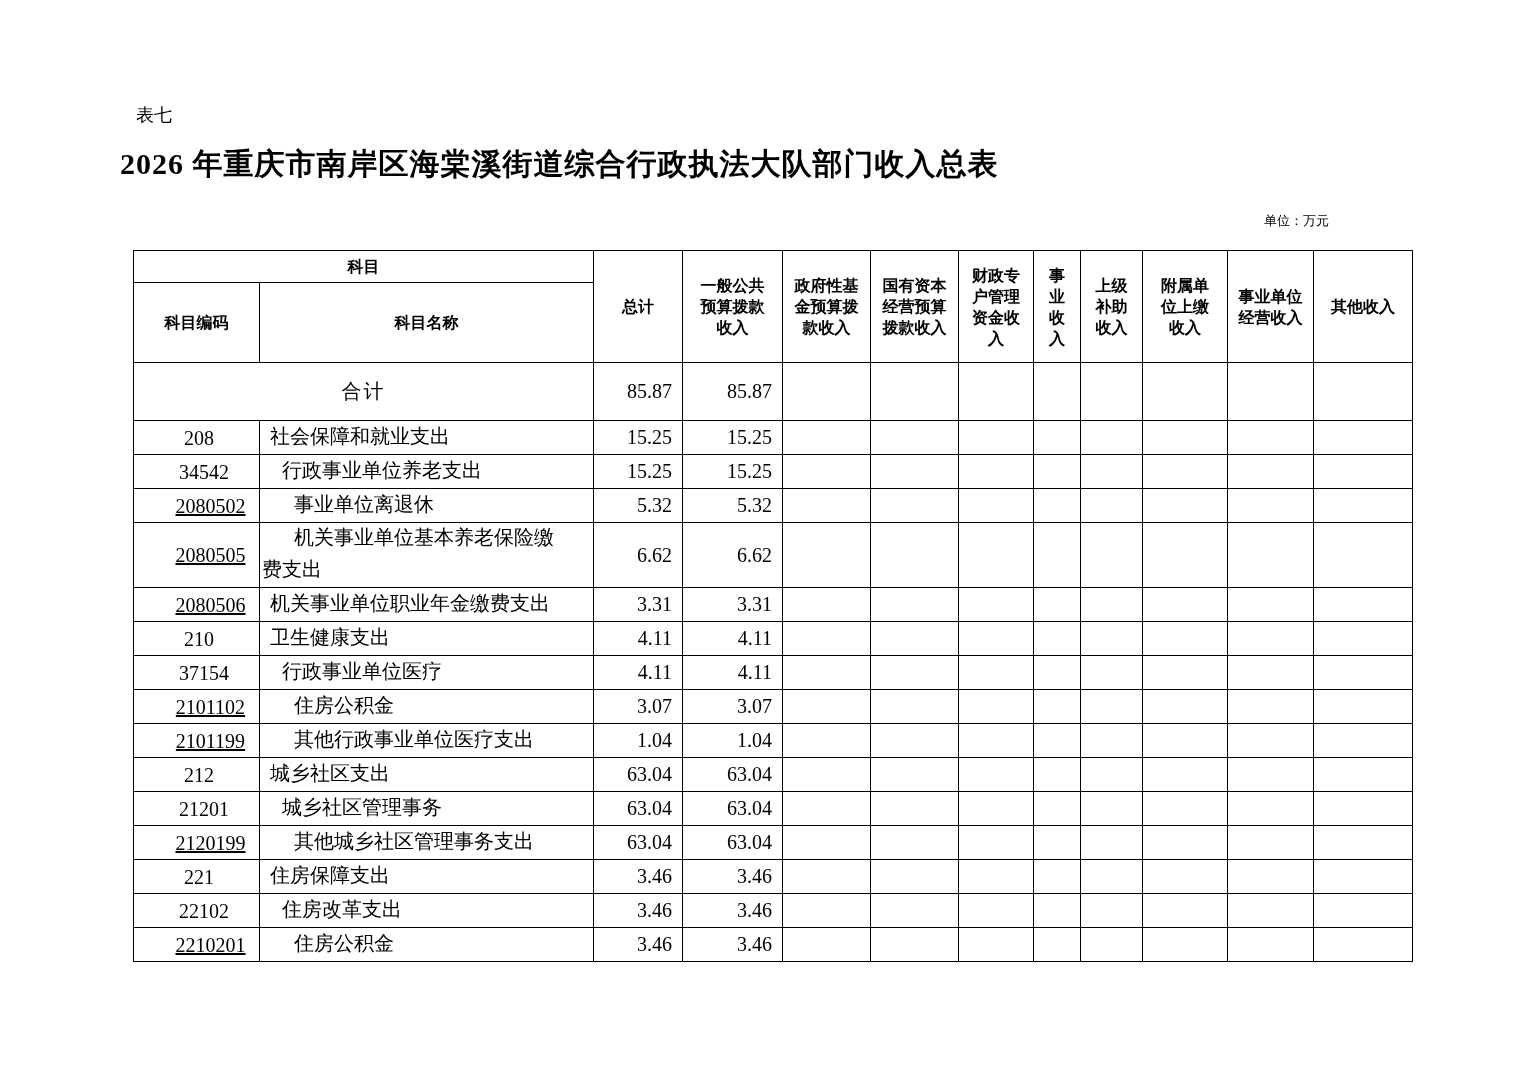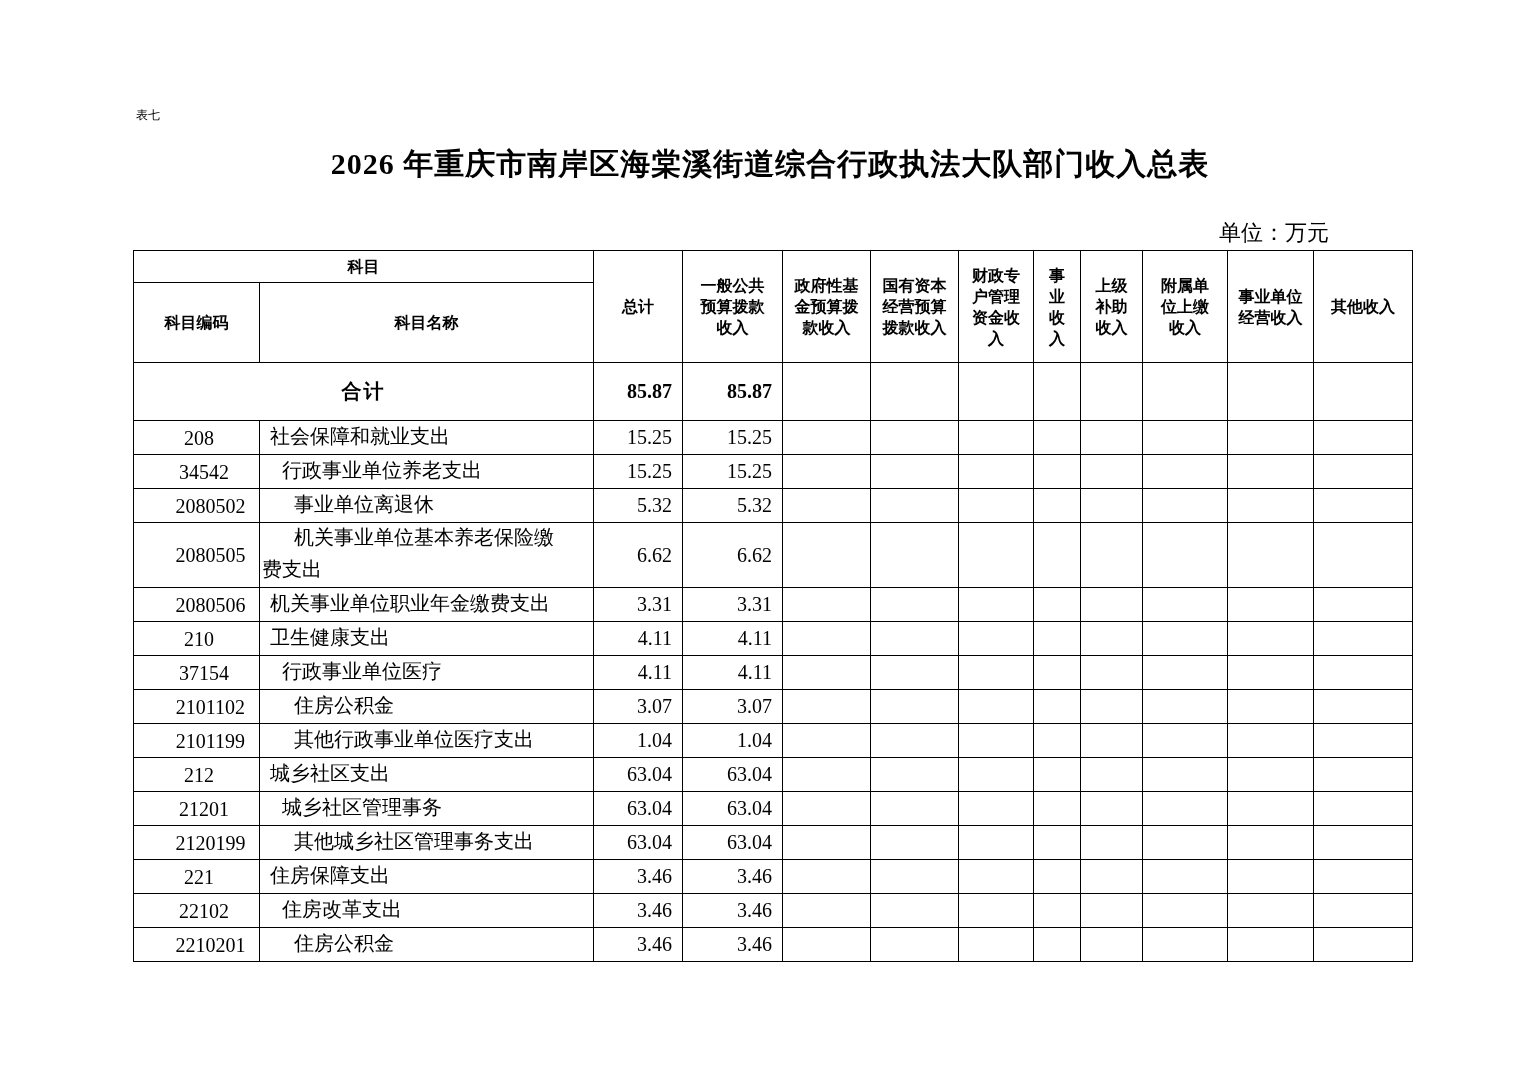--- a/index.html
+++ b/index.html
@@ -3,54 +3,54 @@
 <meta charset="utf-8">
 <style>
   html, body { margin: 0; padding: 0; background: #ffffff; overflow: hidden; }
   body {
     width: 1520px; height: 1074px; position: relative;
     font-family: "Liberation Serif", "DejaVu Serif", serif;
     color: #000;
   }
   .table-tag {
     position: absolute; left: 136px; top: 103px;
-    font-size: 12px; line-height: 24px;
+    font-size: 18px; line-height: 24px;
   }
   .doc-title {
     position: absolute; left: 120px; top: 144px; width: 1300px;
-    text-align: center; font-size: 30px; font-weight: bold;
+    text-align: left; font-size: 30px; font-weight: bold;
     letter-spacing: 1px; white-space: nowrap;
   }
   .unit-note {
-    position: absolute; left: 133px; top: 218px; width: 1196px;
-    text-align: right; font-size: 22px;
+    position: absolute; left: 133px; top: 212px; width: 1196px;
+    text-align: right; font-size: 13px;
   }
   table.budget {
     position: absolute; left: 133px; top: 250px; width: 1279px;
     border-collapse: collapse; table-layout: fixed;
   }
   table.budget th, table.budget td {
     border: 1px solid #000; overflow: hidden; box-sizing: border-box;
   }
   table.budget th {
     font-family: "Liberation Sans", "DejaVu Sans", sans-serif;
     font-weight: bold; font-size: 16px; text-align: center;
     vertical-align: middle; white-space: pre-line; padding: 0 2px;
   }
   tr.hdr-row-1 { height: 32px; }
   tr.hdr-row-2 { height: 80px; }
   th.th-subject-group { line-height: 30px; }
   th.th-income { line-height: 21px; }
-  tr.total-row td { height: 58px; font-weight: bold; font-size: 20px; vertical-align: middle; }
+  tr.total-row td { height: 58px; font-weight: normal; font-size: 20px; vertical-align: middle; }
   td.total-label { text-align: center; letter-spacing: 2px; }
   tbody.rows td { height: 34px; font-size: 20px; vertical-align: middle; }
   td.code { text-align: center; line-height: 30px; }
   td.code.l1 { padding-left: 6px; }
   td.code.l2 { padding-left: 16px; }
-  td.code.l3 { padding-left: 29px; }
+  td.code.l3 { padding-left: 29px; text-decoration: underline; }
   td.name { padding: 0 26px 0 2px; line-height: 32px; text-align: left; font-family: Liberation Mono, monospace; }
   td.name.n1 { text-indent: 8px; }
   td.name.n2 { text-indent: 20px; }
   td.name.n3 { text-indent: 32px; }
   td.val { text-align: right; padding-right: 10px; }
 </style>
 </head>
 <body>
 
 <div class="table-tag">表七</div>

